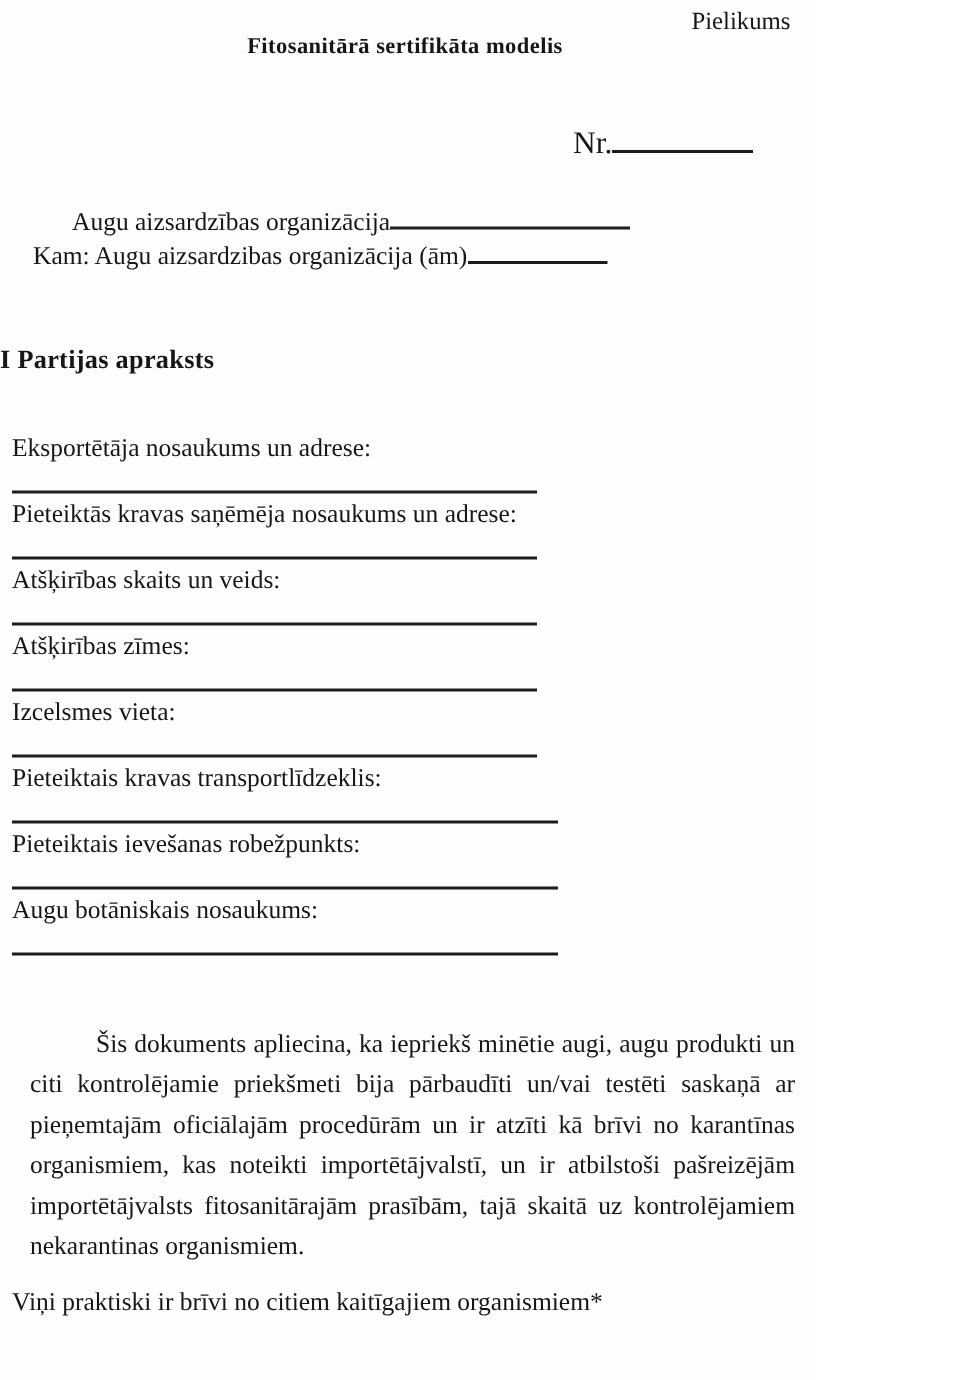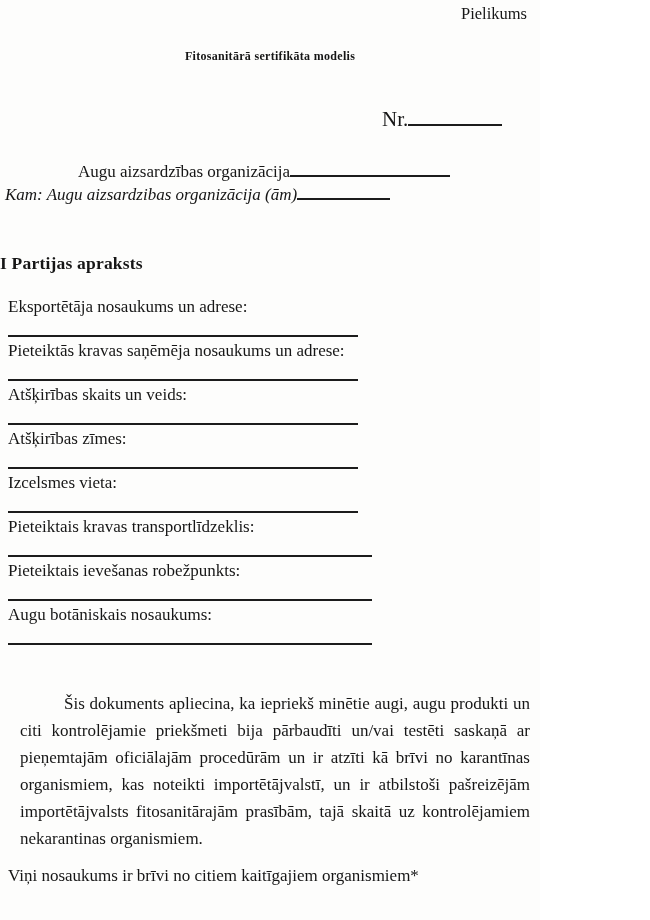--- a/index.html
+++ b/index.html
@@ -17,23 +17,22 @@
     overflow: hidden;
     box-sizing: border-box;
   }
   .corner-label {
     text-align: right;
     padding: 5px 13px 0 0;
     font-size: 16.5px;
     line-height: 18px;
   }
   .doc-title {
-    margin-top: 26px;
     text-align: center;
-    font-size: 12px;
+    font-size: 15px;
     font-weight: bold;
     letter-spacing: 0.3px;
   }
   .nr-row {
     margin-top: 46px;
     padding-left: 382px;
     font-size: 21px;
     line-height: 19px;
     white-space: nowrap;
   }
@@ -43,32 +42,32 @@
     border-bottom: 2px solid #1c1c1c;
     vertical-align: baseline;
   }
   .nr-blank { width: 94px; }
   .org-block {
     margin-top: 31px;
     font-size: 17px;
     line-height: 23px;
     white-space: nowrap;
   }
-  .org-line-1 { padding-left: 78px; }
+  .org-line-1 { padding-left: 48px; }
   .org-line-1 .blank { width: 160px; }
-  .org-line-2 { padding-left: 5px; font-style: italic; }
+  .org-line-2 { padding-left: 22px; }
   .org-line-2 .blank { width: 93px; }
   .section-heading {
     margin-top: 47px;
     font-size: 17.5px;
     font-weight: bold;
     letter-spacing: 0.2px;
   }
   .fields {
-    margin-top: 23px;
+    margin-top: 39px;
     padding-left: 8px;
   }
   .field { margin-bottom: 4px; }
   .field-label {
     font-size: 17px;
     line-height: 20px;
   }
   .field-line {
     width: 350px;
     height: 0;
@@ -157,15 +156,15 @@
 
     <div class="field">
       <div class="field-label">Augu botāniskais nosaukums:</div>
       <div class="field-line"></div>
     </div>
 
   </div>
 
   <div class="declaration">Šis dokuments apliecina, ka iepriekš minētie augi, augu produkti un citi kontrolējamie priekšmeti bija pārbaudīti un/vai testēti saskaņā ar pieņemtajām oficiālajām procedūrām un ir atzīti kā brīvi no karantīnas organismiem, kas noteikti importētājvalstī, un ir atbilstoši pašreizējām importētājvalsts fitosanitārajām prasībām, tajā skaitā uz kontrolējamiem nekarantinas organismiem.</div>
 
-  <div class="footnote">Viņi nosaukums ir brīvi no citiem kaitīgajiem organismiem*</div>
+  <div class="footnote">Viņi praktiski ir brīvi no citiem kaitīgajiem organismiem*</div>
 
 </div>
 
 </body></html>

